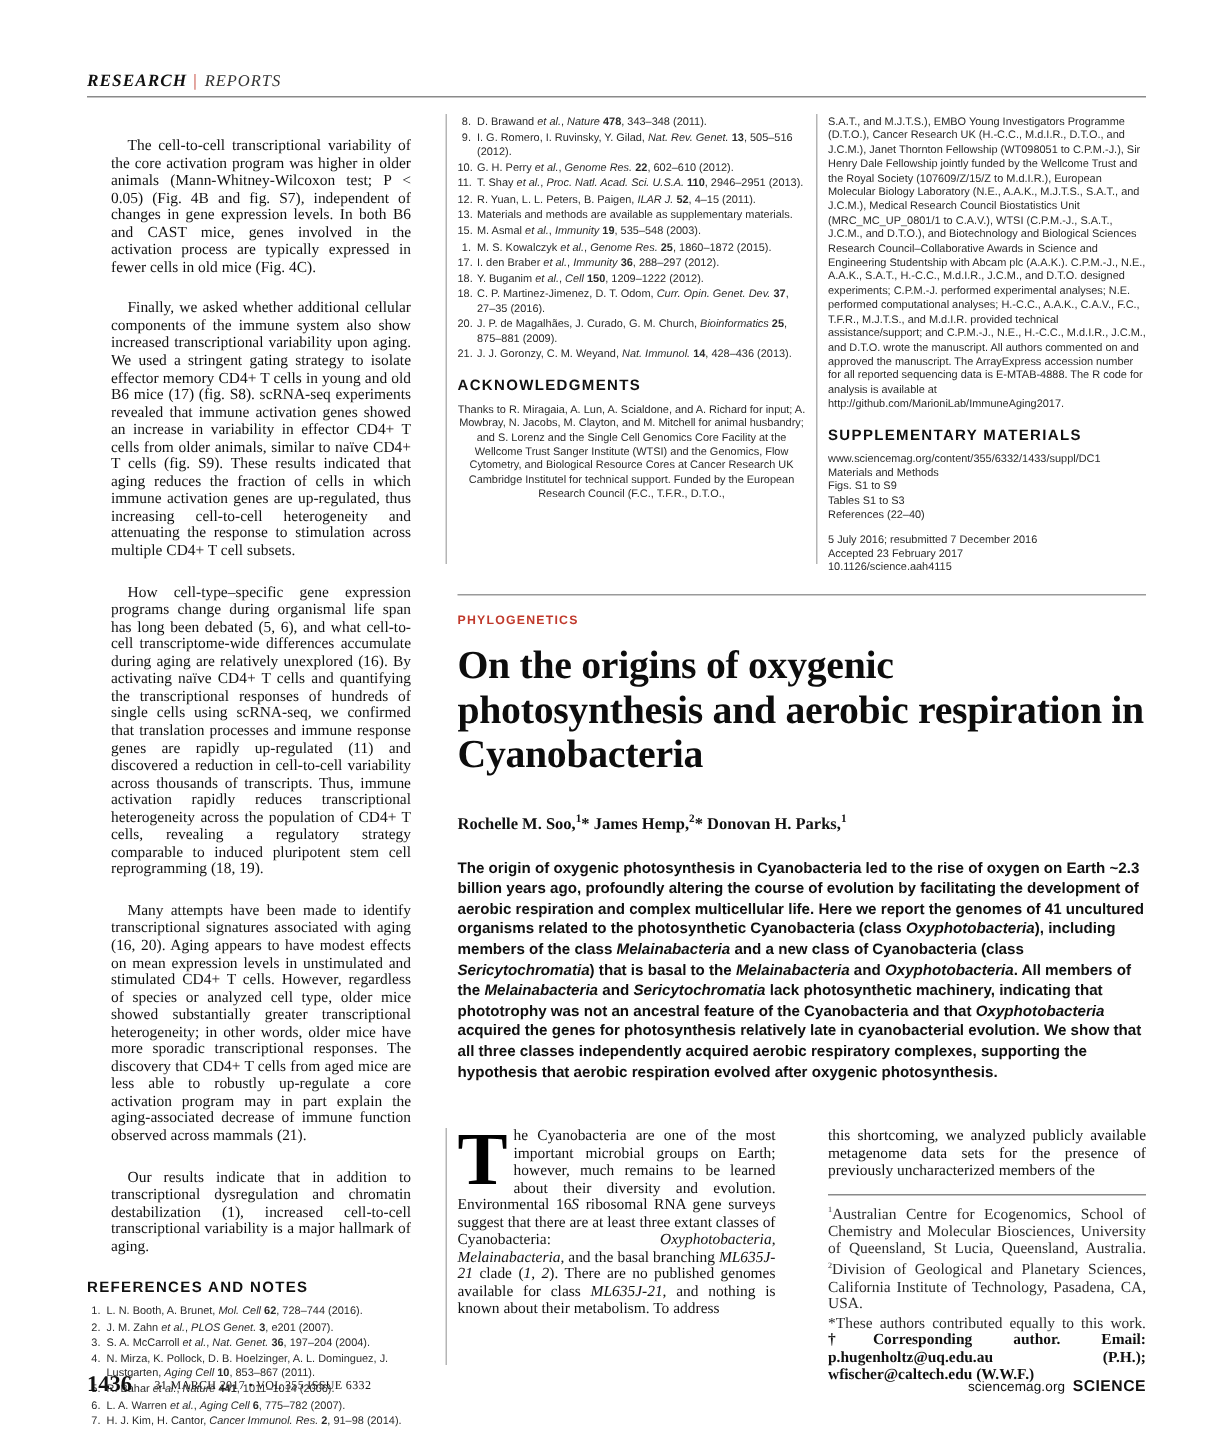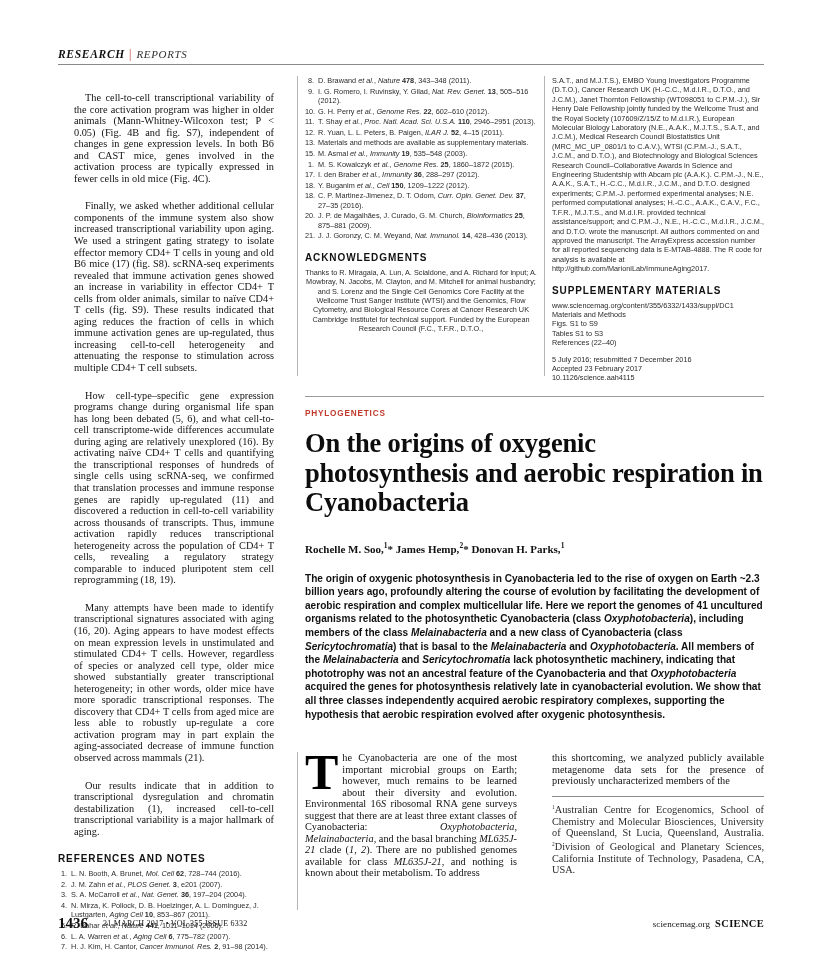--- a/index.html
+++ b/index.html
@@ -126,21 +126,21 @@
   .pageno {
     position:absolute; left:0; top:0;
     font-family:"Liberation Serif", serif; font-weight:700; font-size:15px;
   }
   .issue {
     position:absolute; left:45px; top:4px;
     font-family:"Liberation Serif", serif; font-size:8px; letter-spacing:.03em;
   }
   .footer-right {
     position:absolute; right:0; top:3px; text-align:right;
-    font-family:Liberation Serif, serif; font-size:9px;
+    font-family:Liberation Sans, sans-serif; font-size:9px;
   }
   .footer-right .sciencemag { letter-spacing:.01em; }
   .footer-right .sciencewd { font-weight:700; font-size:10.5px; letter-spacing:.03em; margin-left:5px; }
 </style>
 </head>
 <body>
 
 <div class="page">
 
   <div class="runhead">
@@ -284,20 +284,21 @@
 
   <div class="art-body">
     <div class="art-col left">
       <p><span class="dropcap">T</span><span>he Cyanobacteria are one of the most important microbial groups on Earth; however, much remains to be learned about their diversity and evolution. Environmental 16<i>S</i> ribosomal RNA gene surveys suggest that there are at least three extant classes of Cyanobacteria: <i>Oxyphotobacteria</i>, <i>Melainabacteria</i>, and the basal branching <i>ML635J-21</i> clade (<i>1</i>, <i>2</i>). There are no published genomes available for class <i>ML635J-21</i>, and nothing is known about their metabolism. To address</span></p>
     </div>
     <div class="art-col right">
       <p>this shortcoming, we analyzed publicly available metagenome data sets for the presence of previously uncharacterized members of the</p>
       <div class="affil-rule"></div>
       <div class="affil">
         <p><sup>1</sup>Australian Centre for Ecogenomics, School of Chemistry and Molecular Biosciences, University of Queensland, St Lucia, Queensland, Australia. <sup>2</sup>Division of Geological and Planetary Sciences, California Institute of Technology, Pasadena, CA, USA.</p>
+        <p>*These authors contributed equally to this work. <b>†Corresponding author. Email: p.hugenholtz@uq.edu.au (P.H.); wfischer@caltech.edu (W.W.F.)</b></p>
       </div>
     </div>
   </div>
 
   <div class="footer">
     <div class="pageno">1436</div>
     <div class="issue">31 MARCH 2017 • VOL 355 ISSUE 6332</div>
     <div class="footer-right">
       <span class="sciencemag">sciencemag.org</span><span class="sciencewd">SCIENCE</span>
     </div>

